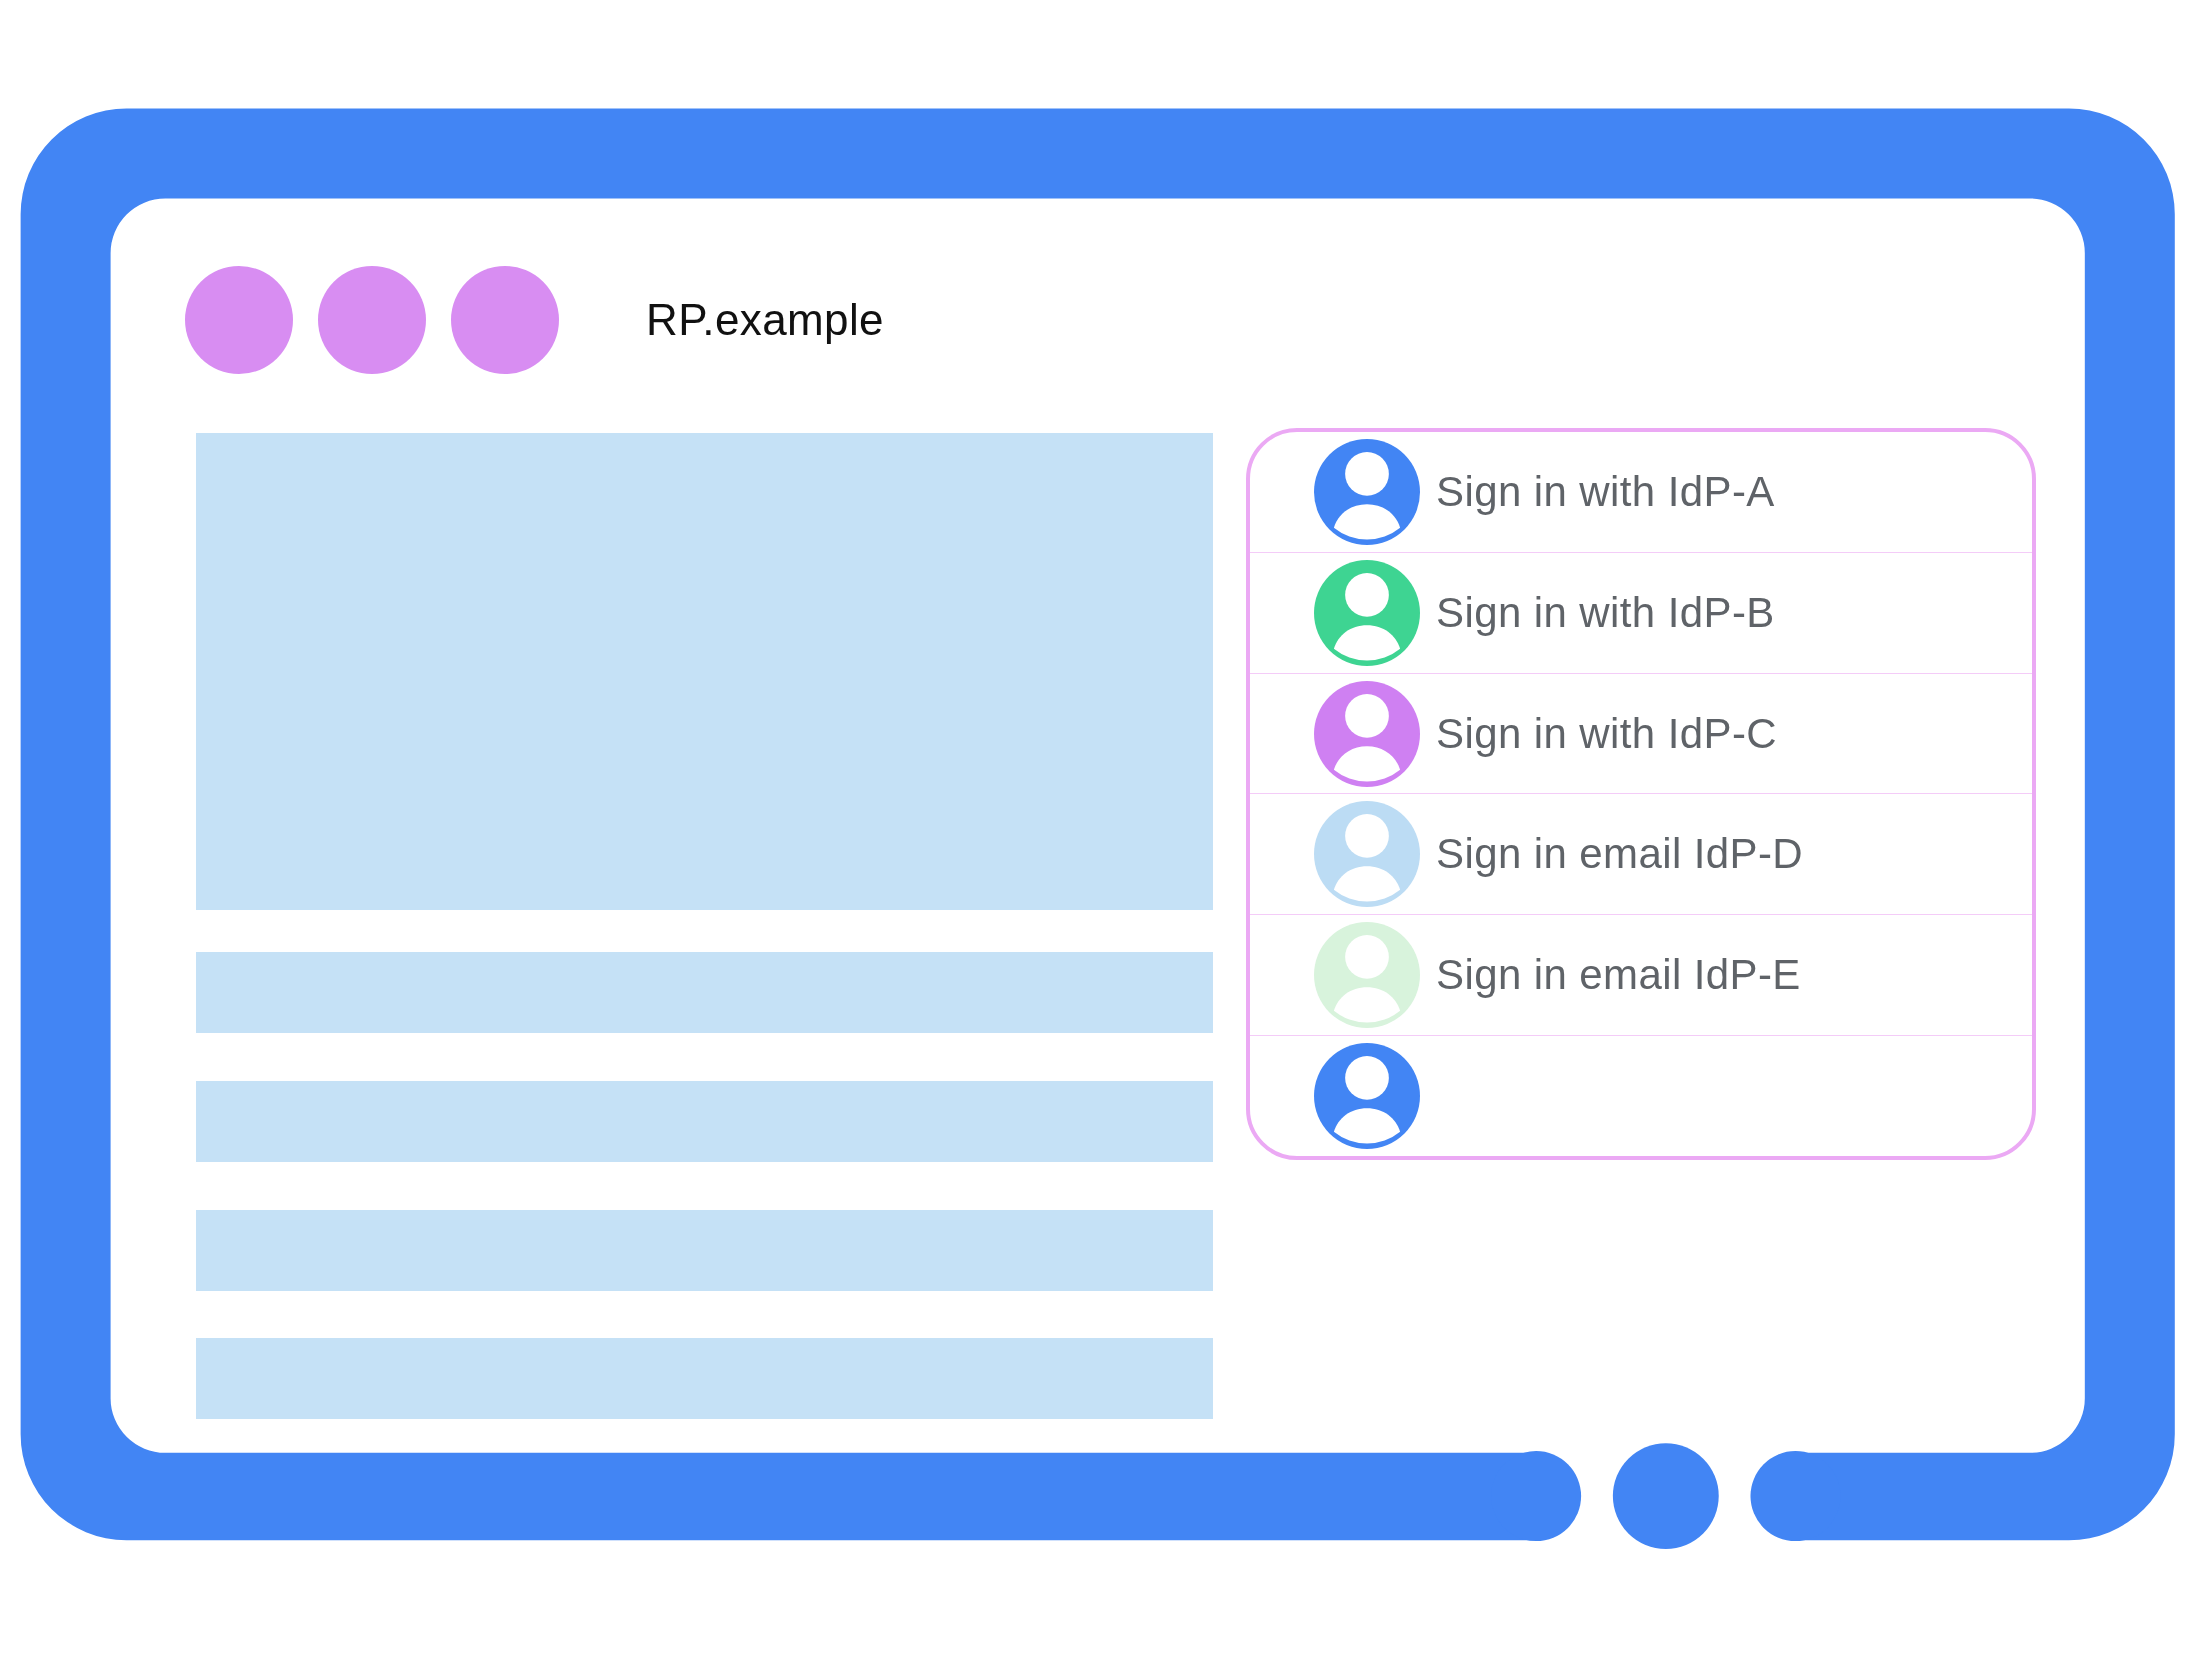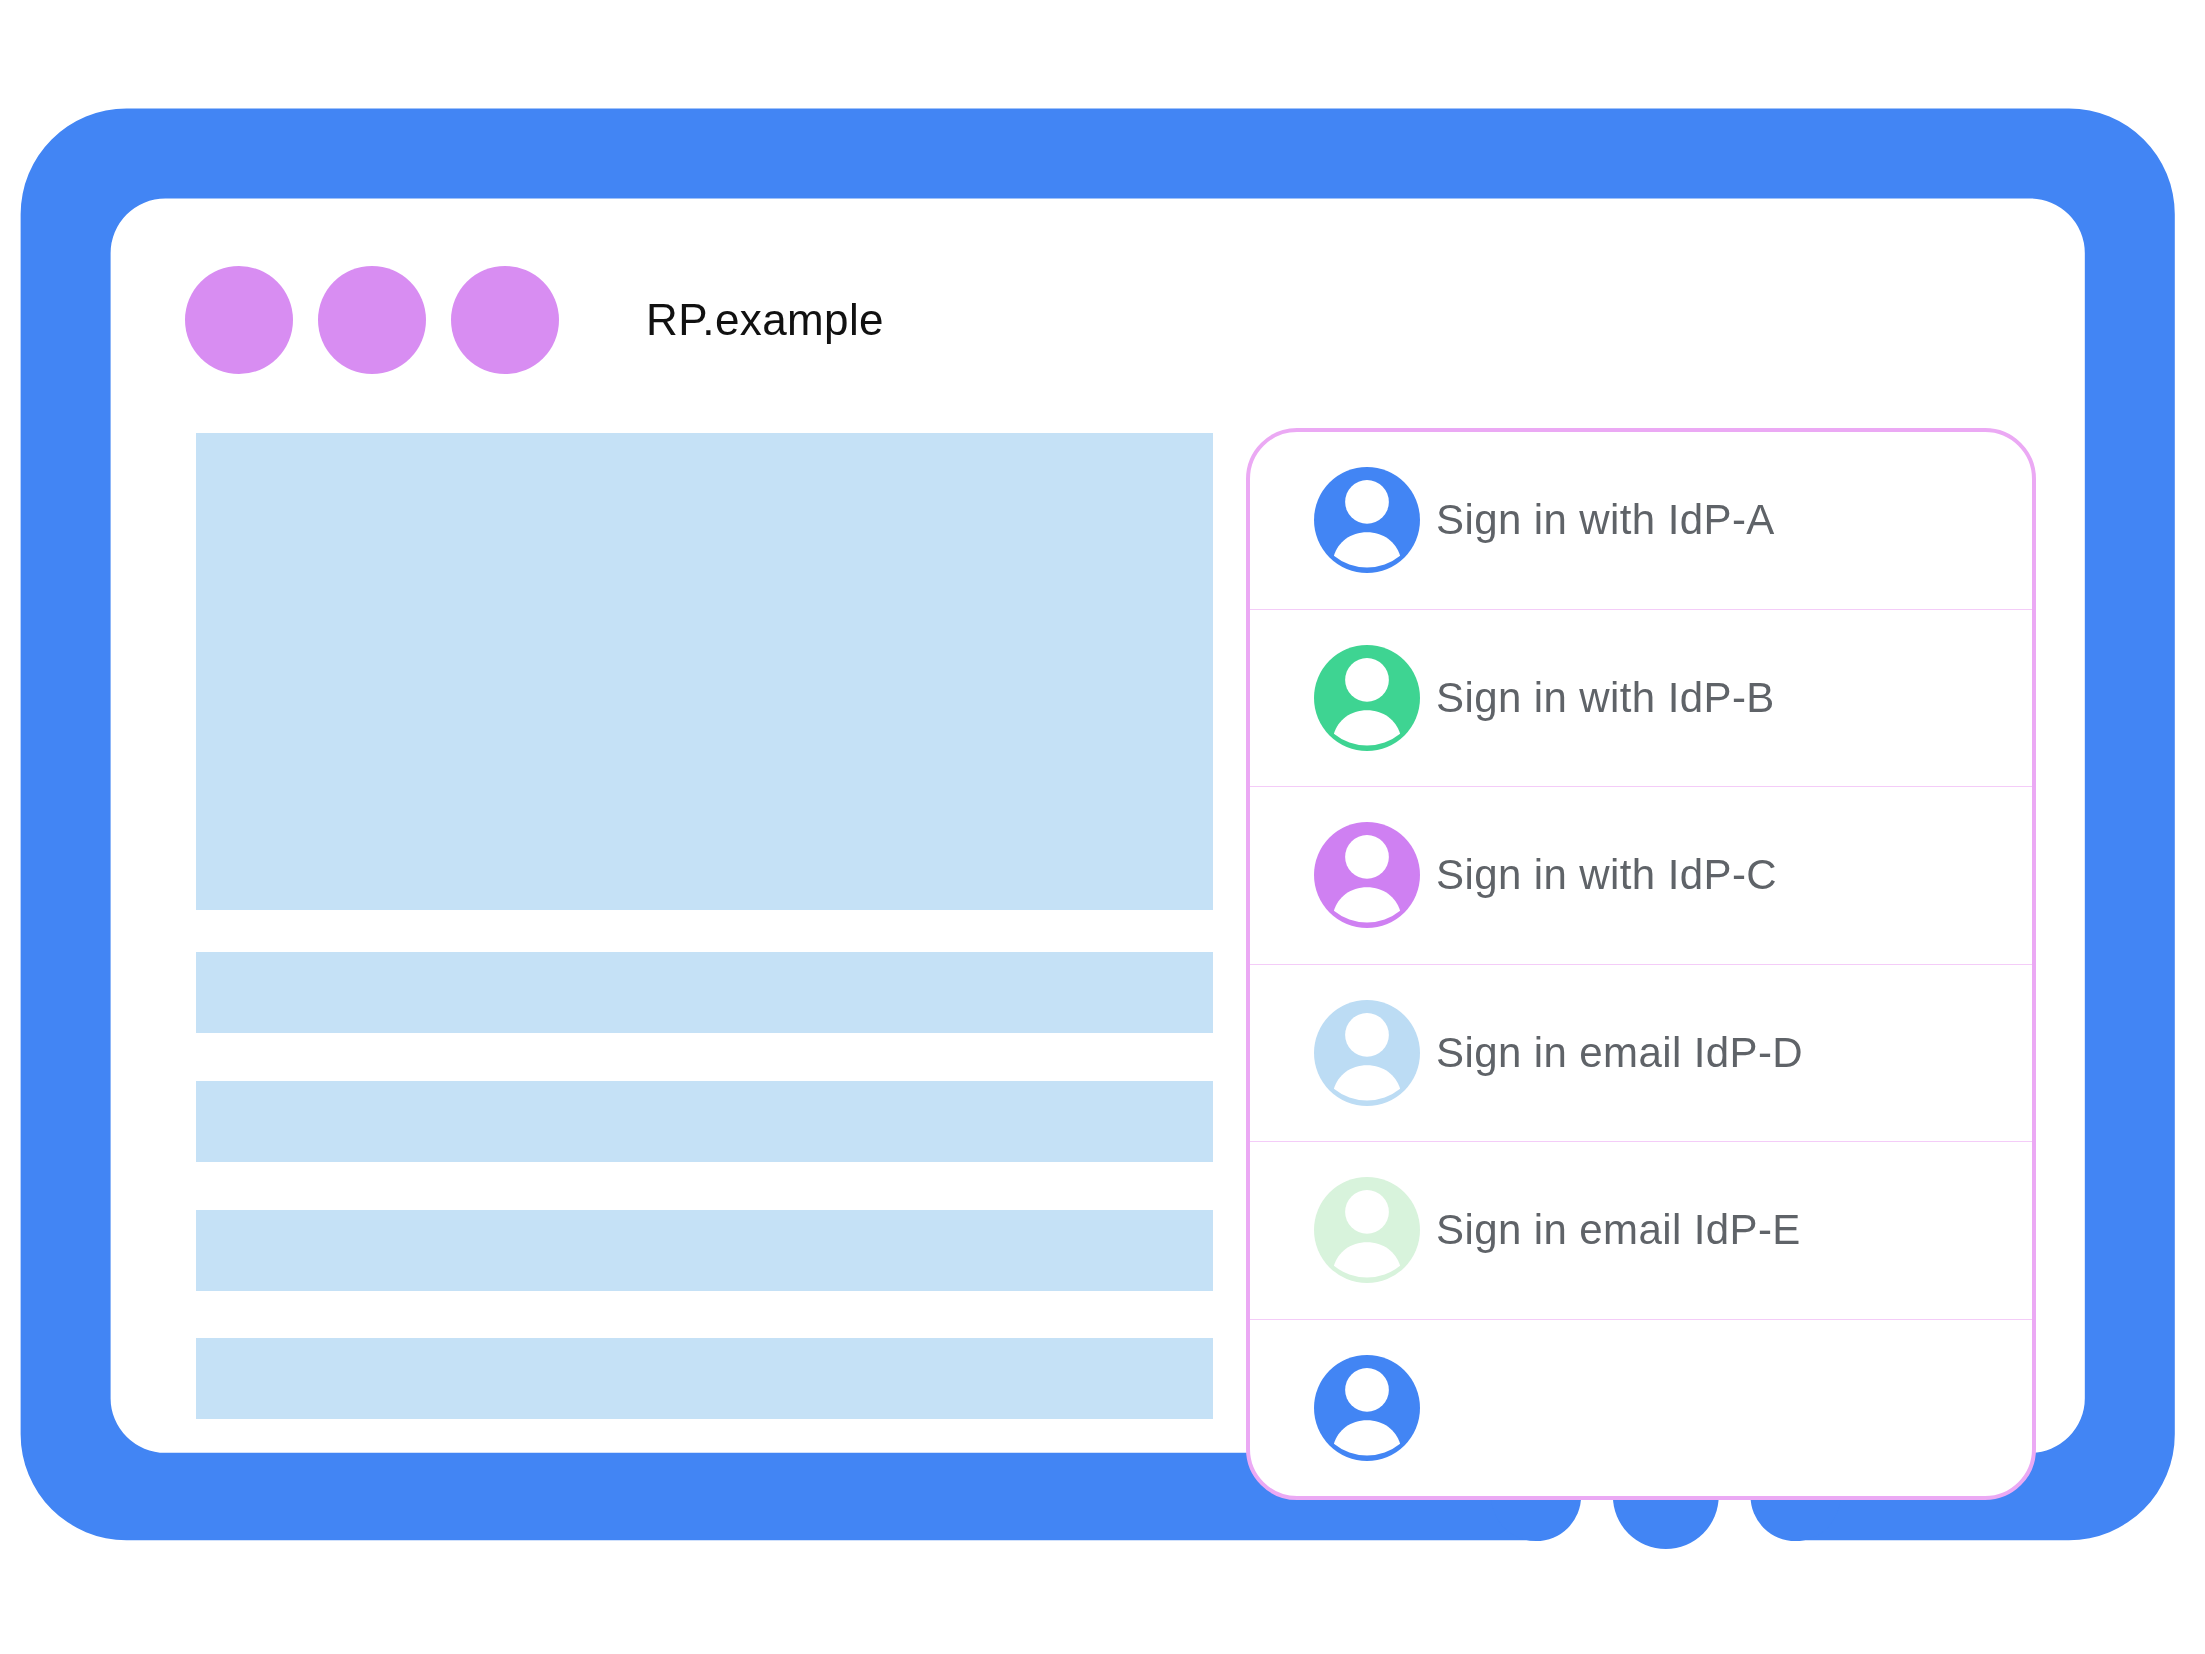--- a/index.html
+++ b/index.html
@@ -52,21 +52,21 @@
   .ph-large { top: 433px; height: 477px; }
   .ph-bar   { height: 81px; }
   .ph-bar1  { top: 952px; }
   .ph-bar2  { top: 1081px; }
   .ph-bar3  { top: 1210px; }
   .ph-bar4  { top: 1338px; }
   
   .signin-panel {
     position: absolute;
     left: 1246px; top: 428px;
-    width: 790px; height: 1072px;
+    width: 790px; height: 732px;
     box-sizing: border-box;
     background: #ffffff;
     border: 4.4px solid #eba9f4;
     border-radius: 51px;
     display: flex;
     flex-direction: column;
     z-index: 2;
     overflow: hidden;
   }
   .signin-row {

